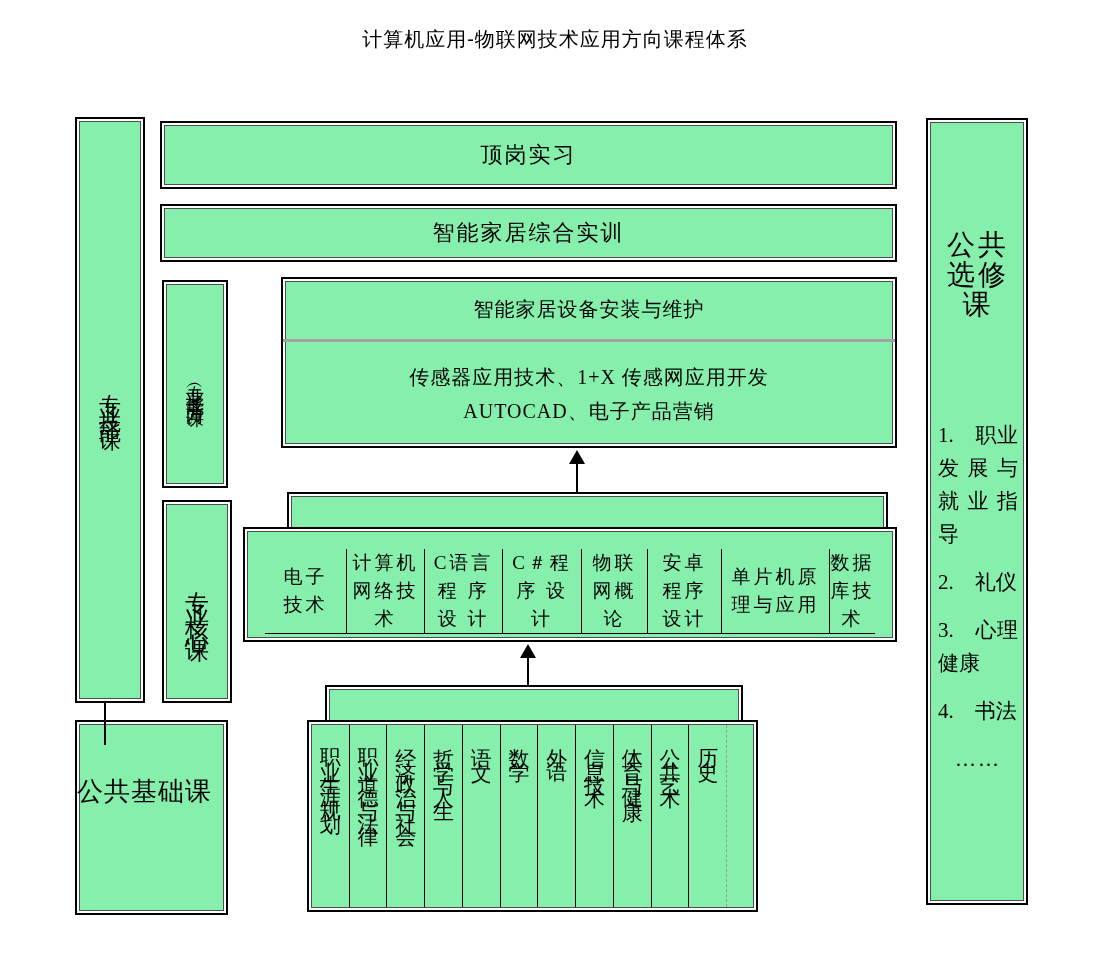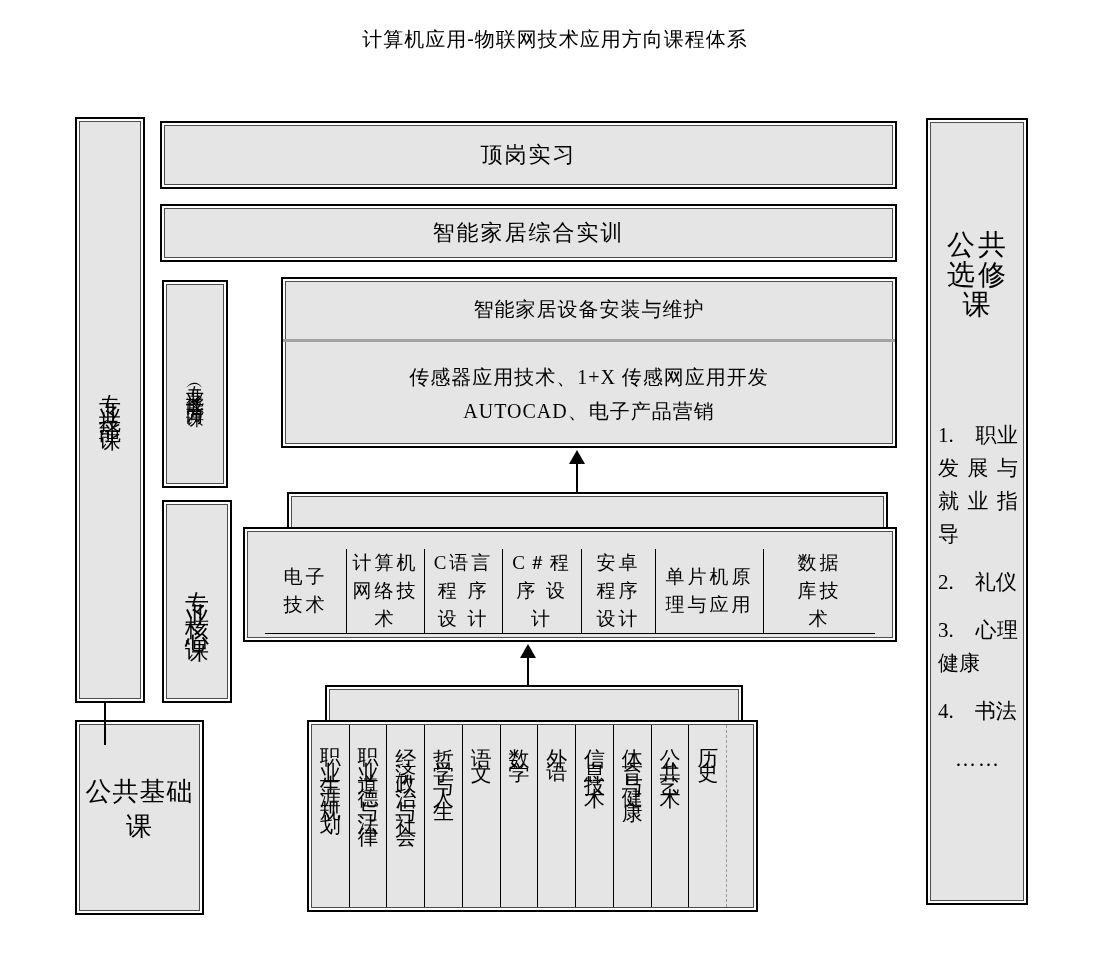--- a/index.html
+++ b/index.html
@@ -7,40 +7,40 @@
     position:relative;width:1110px;height:964px;background:#fff;overflow:hidden;
     font-family:"Liberation Serif","DejaVu Serif",serif;color:#000;
   }
   .title{
     position:absolute;top:26px;left:0;width:100%;text-align:center;
     font-family:"Liberation Sans","DejaVu Sans",sans-serif;
     font-weight:400;font-size:20px;letter-spacing:1px;
   }
   
   .dbox{
-    position:absolute;background:#e5e5e5;border:2px solid #000;
+    position:absolute;background:#86efac;border:2px solid #000;
     box-shadow:inset 0 0 0 2px #fff, inset 0 0 0 3px #4d4d4d;
     box-sizing:border-box;
   }
   .backbox{z-index:1;}
   .frontbox{z-index:2;}
   .lineart{z-index:3;}
   
   .vwrap{display:flex;justify-content:center;align-items:flex-start;}
   .vtext{writing-mode:vertical-rl;text-orientation:mixed;}
   
   .hcenter{display:flex;align-items:center;justify-content:center;}
 
   .box-prof-skills{left:75px;top:117px;width:70px;height:586px;padding-bottom:24px;align-items:center;}
   .box-prof-skills .vtext{font-size:22px;letter-spacing:9px;}
   .box-direction{left:162px;top:280px;width:66px;height:208px;align-items:center;}
   .box-direction .vtext{font-size:18px;letter-spacing:3px;}
   .box-core{left:162px;top:500px;width:70px;height:203px;align-items:center;}
   .box-core .vtext{font-size:24px;letter-spacing:12px;}
-  .box-public-basic{left:75px;top:720px;width:129px;height:195px;display:block;text-align:center;}
+  .box-public-basic{left:75px;top:720px;width:153px;height:195px;display:block;}
   .box-public-basic .lbl{margin-top:52px;font-size:26px;letter-spacing:1px;}
   .connector-v{position:absolute;left:104px;top:703px;width:2px;height:42px;background:#000;}
 
   .box-internship{left:160px;top:121px;width:737px;height:68px;font-size:22px;letter-spacing:2px;}
   .box-training{left:160px;top:204px;width:737px;height:58px;font-size:22px;letter-spacing:2px;}
 
   .box-double{left:281px;top:277px;width:616px;height:171px;display:flex;flex-direction:column;}
   .dsec-top{height:60px;display:flex;align-items:center;justify-content:center;font-size:20px;letter-spacing:1px;}
   .dsec-bottom{flex:1;border-top:3px solid #a3a3a3;display:flex;flex-direction:column;align-items:center;justify-content:center;font-size:20px;line-height:34px;letter-spacing:1px;}
 
@@ -125,20 +125,23 @@
 技术</div>
       <div class="course-cell cc2">计算机
 网络技
 术</div>
       <div class="course-cell cc3">C语言
 程 序
 设 计</div>
       <div class="course-cell cc4">C＃程
 序 设
 计</div>
+      <div class="course-cell cc5">物联
+网概
+论</div>
       <div class="course-cell cc6">安卓
 程序
 设计</div>
       <div class="course-cell cc7">单片机原
 理与应用</div>
       <div class="course-cell cc8">数据
 库技
 术</div>
     </div>
     <div class="course-strip"></div>

